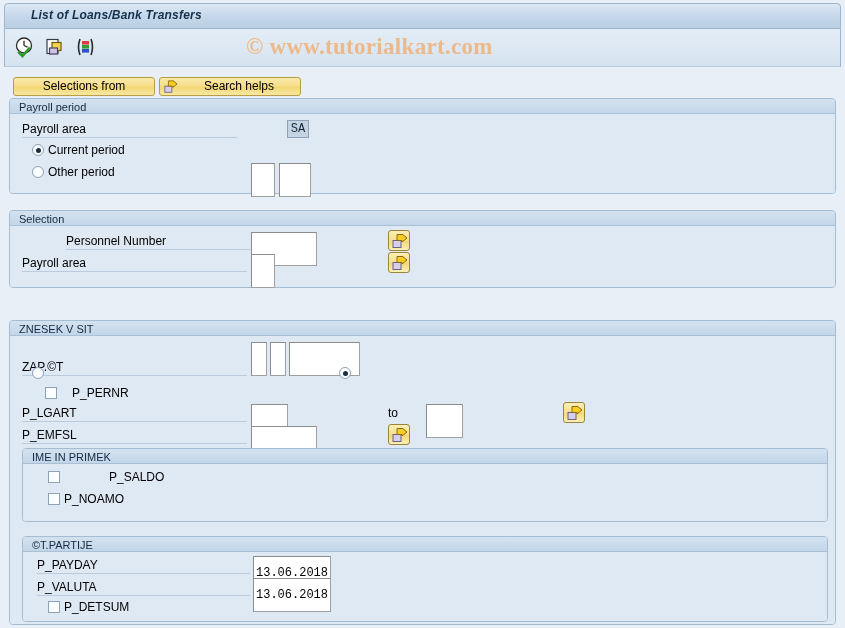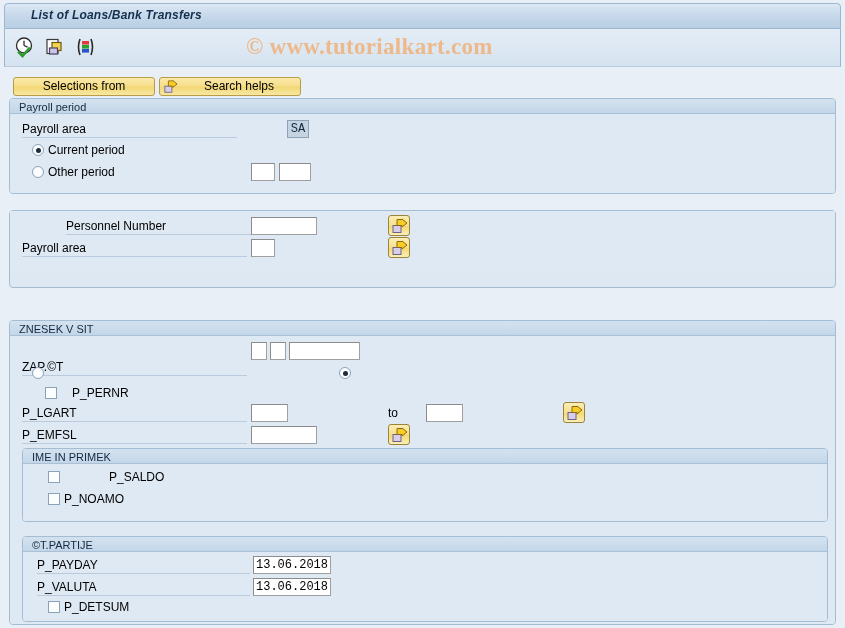--- a/index.html
+++ b/index.html
@@ -162,21 +162,21 @@
     position: absolute;
     height: 18px;
     background: #ffffff;
     border: 1px solid #a0a0a0;
     border-top-color: #8c8c8c;
     border-left-color: #8c8c8c;
     box-sizing: border-box;
     font-family: "Liberation Mono", monospace;
     font-size: 12px;
     color: #000;
-    padding: 0 2px;
+    padding: 16px 2px;
     line-height: 16px;
     outline: none;
   }
   .inp-ro {
     position: absolute;
     height: 18px;
     background: #c6d4e2;
     border: 1px solid #8ca2b8;
     box-sizing: border-box;
     font-family: "Liberation Mono", monospace;
@@ -291,20 +291,21 @@
 
     <div class="radio" style="left:22px; top:52px;"></div>
     <div class="plain" style="left:38px; top:51px;">Other period</div>
     <input class="inp" style="left: 241px; top: 49px; width: 24px;" value="">
     <input class="inp" style="left: 269px; top: 49px; width: 32px;" value="">
 
   </div>
 </div>
 
 <div class="panel" style="top:210px;height:78px;">
+  <div class="panel-head">Selection</div>
   <div class="panel-body" style="height:61px;">
 
     <div class="flabel" style="left:12px; top:8px; width:225px;margin-left:44px;">Personnel Number</div>
     <input class="inp" style="left: 241px; top: 6px; width: 66px;" value="">
     <div class="mbtn" style="left:378px; top:4px;">
       <svg width="16" height="16" viewBox="0 0 16 16">
         <rect x="1" y="7.5" width="8" height="7" fill="#d8cdea" stroke="#6b6387" stroke-width="1"></rect>
         <path d="M5 1.5 H10 V1 L15 5 L10 9 V7.5 H5 Z" fill="#f7cc24" stroke="#8a6a10" stroke-width="1"></path>
       </svg>
     </div>

